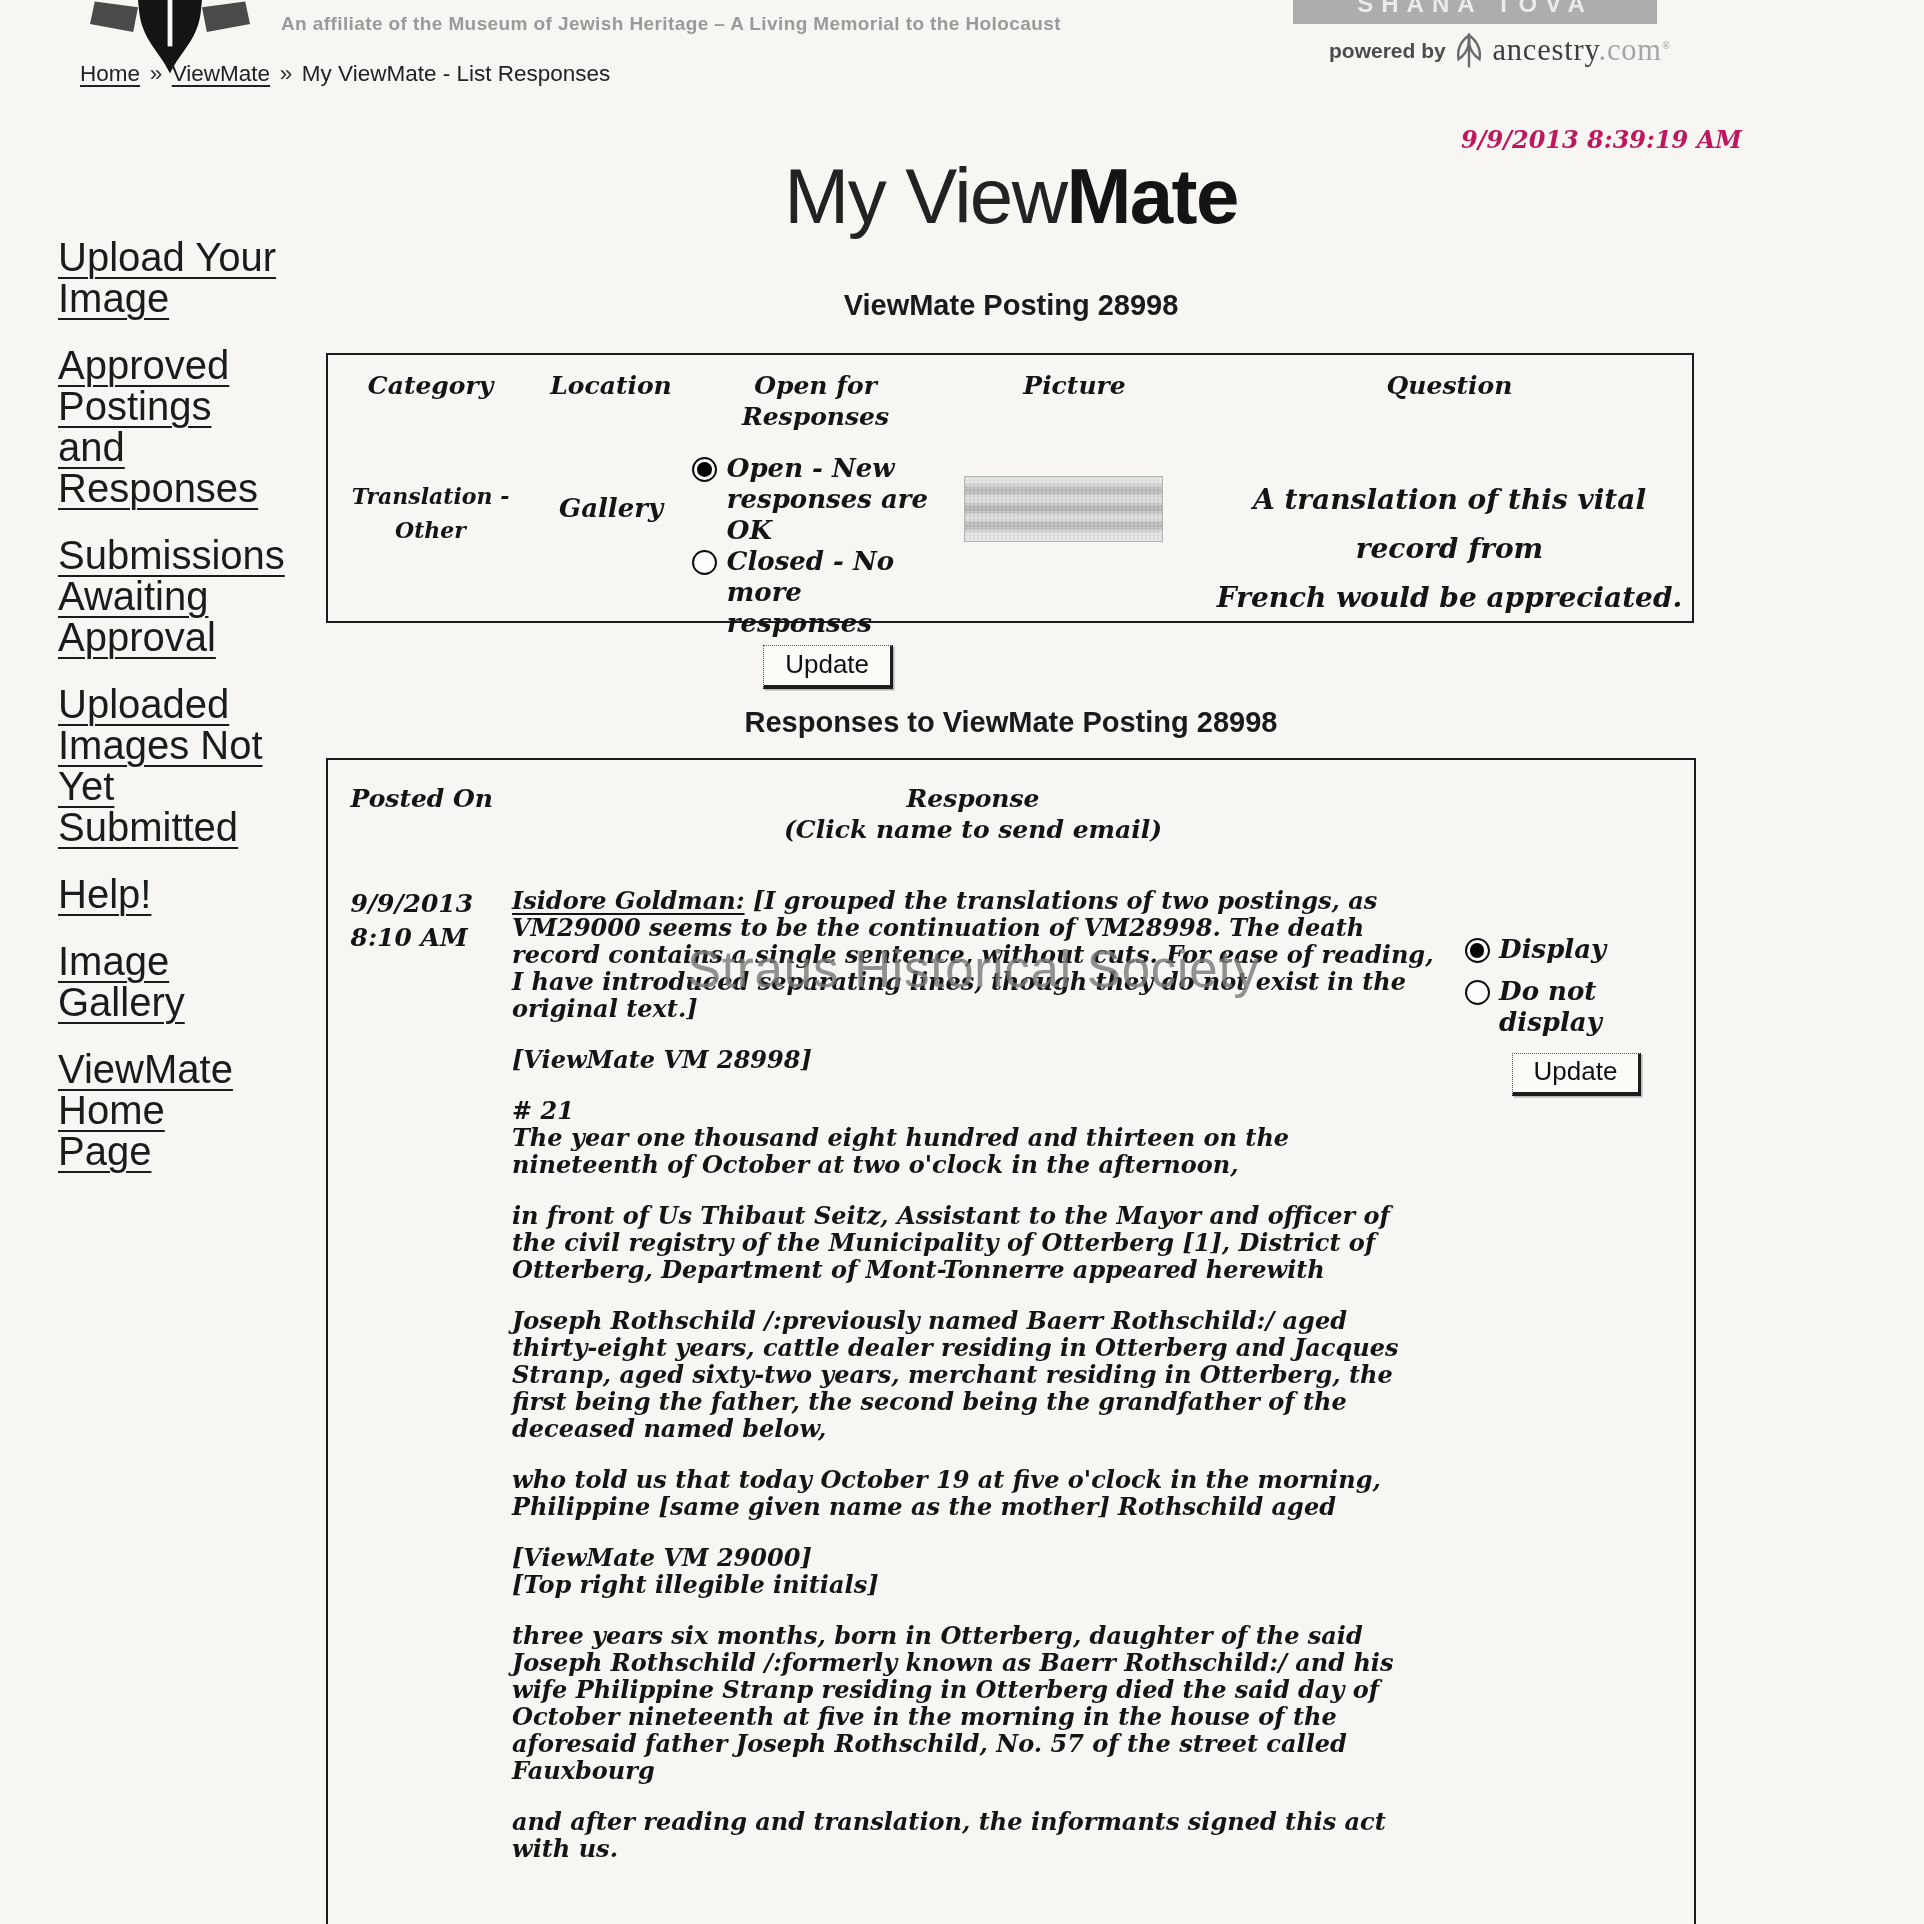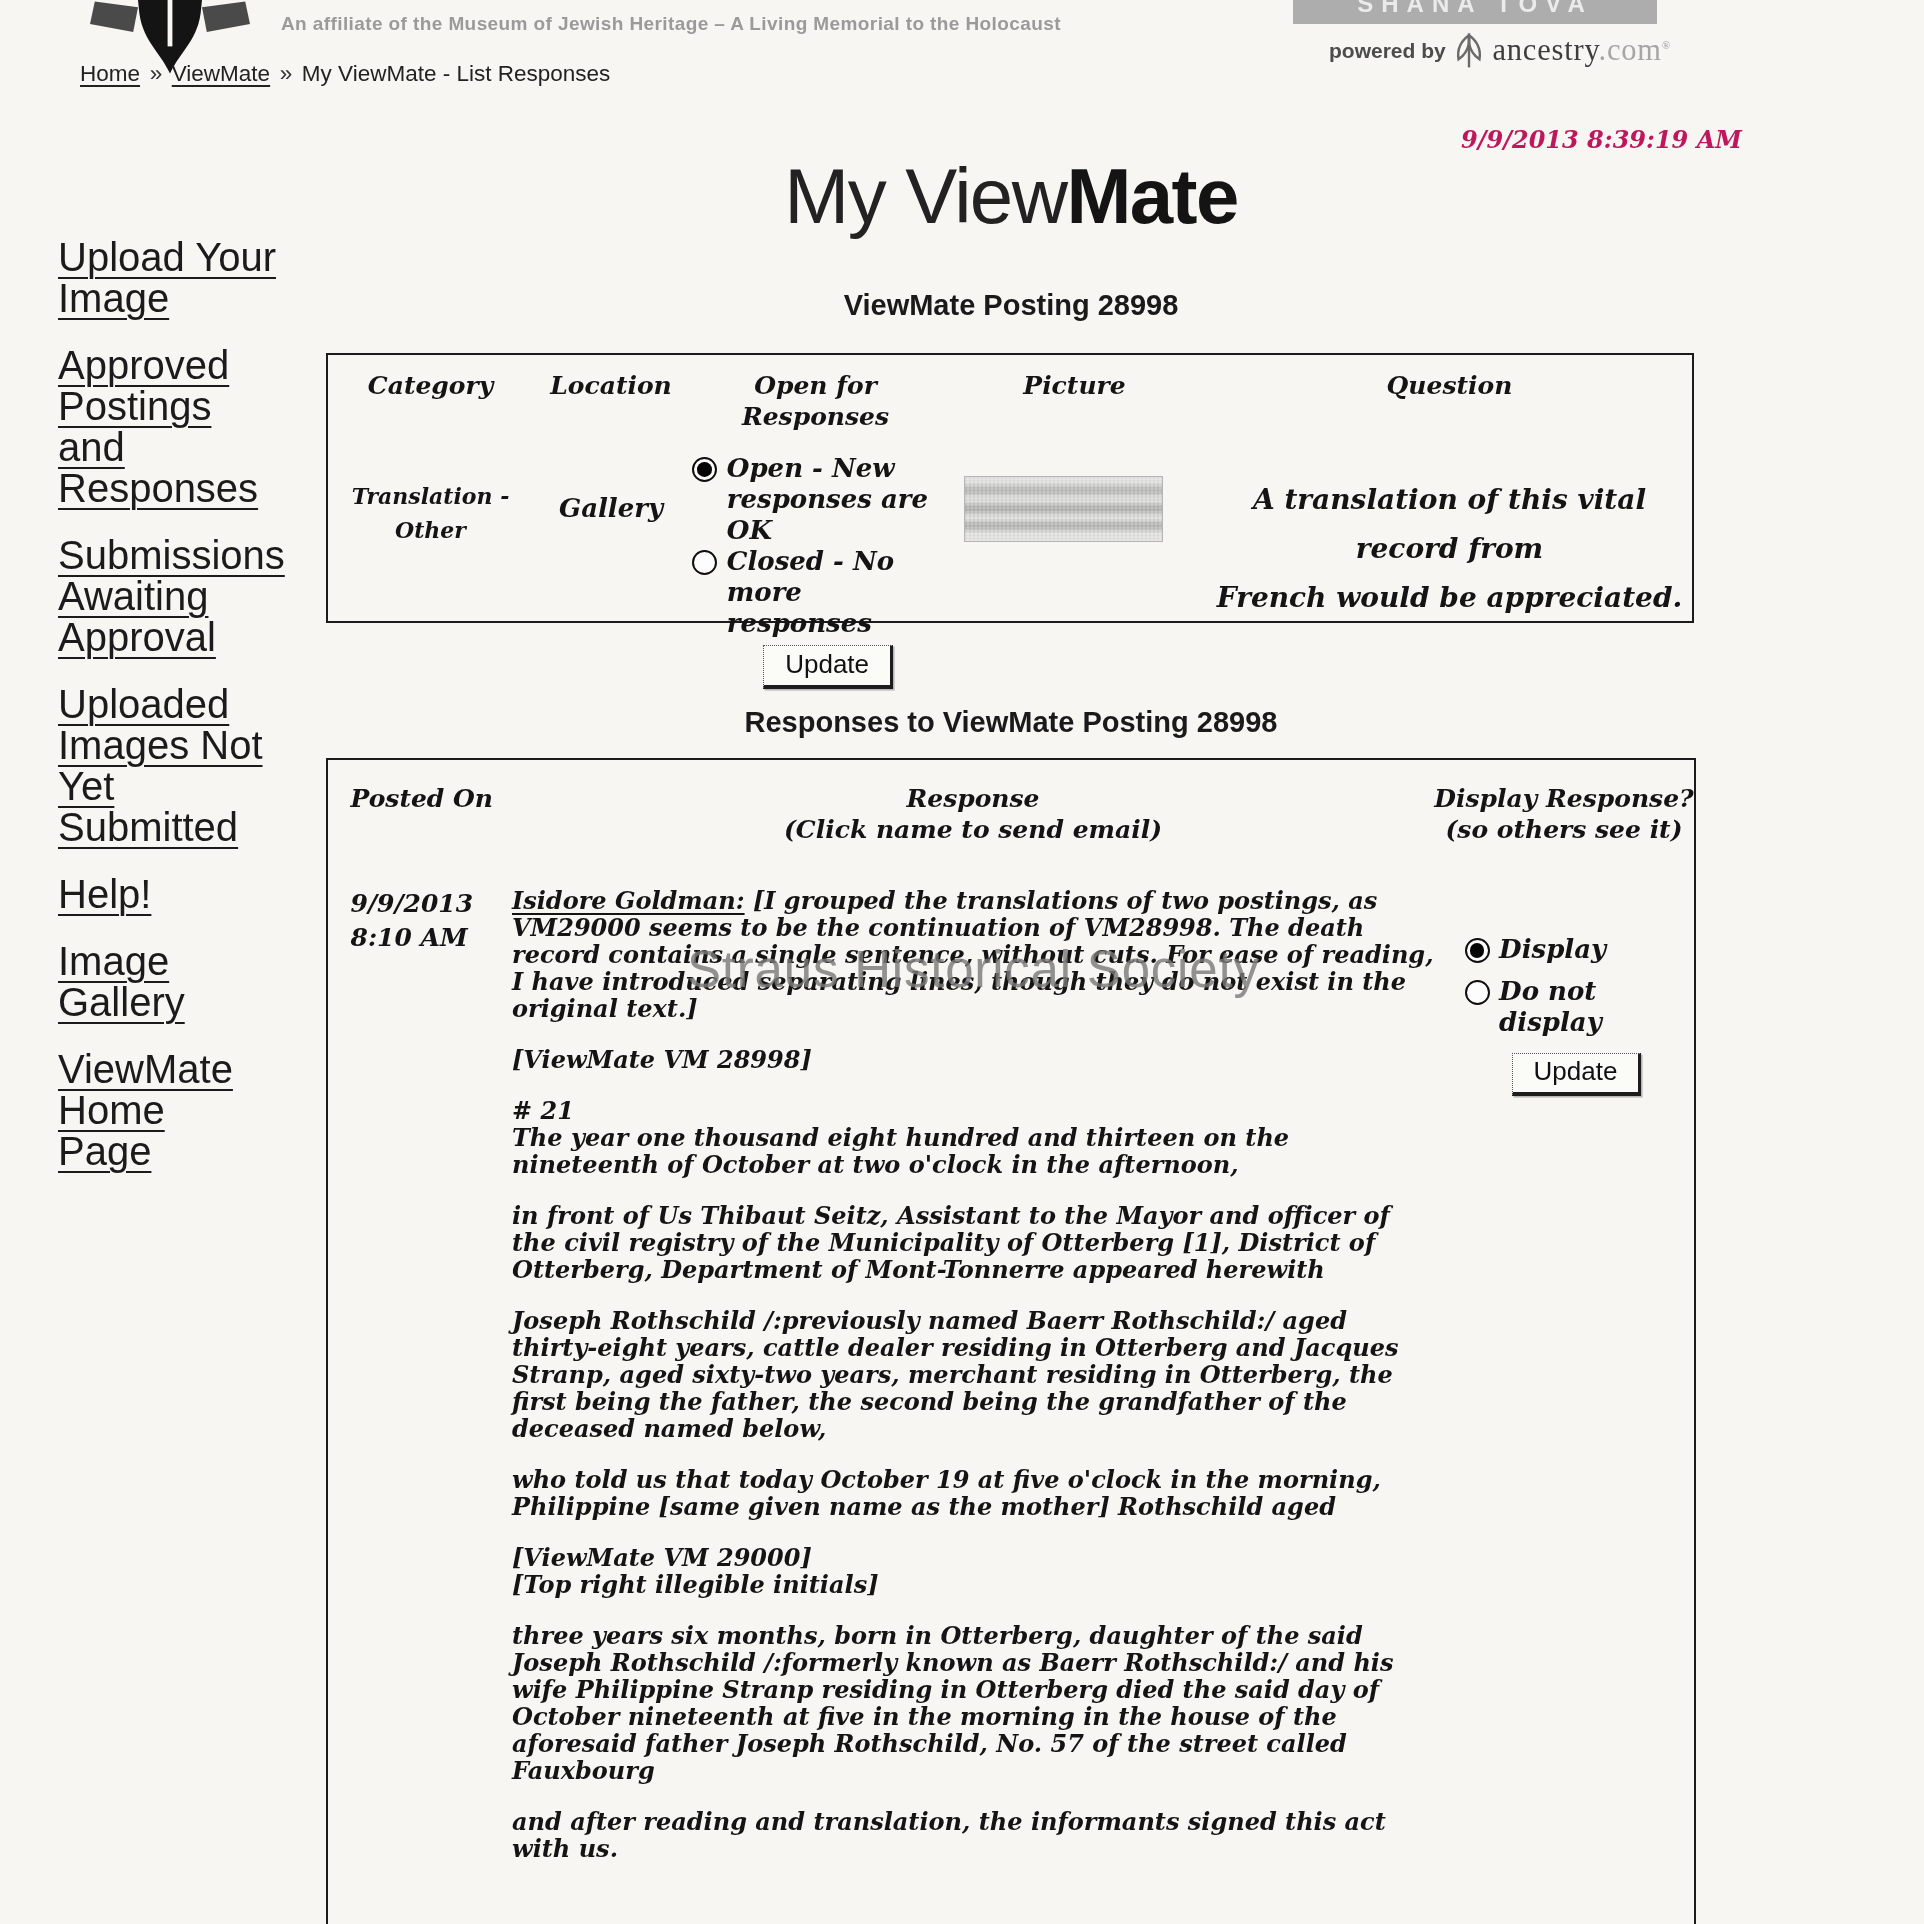--- a/index.html
+++ b/index.html
@@ -184,22 +184,20 @@
   </div>
 </div>
 
 <div class="abs h2 responses-h2">Responses to ViewMate Posting 28998</div>
 
 <div class="abs tbl resp-tbl">
   <div class="resp-head">
     <div class="hcell ser posted">Posted On</div>
     <div class="hcell ser">Response
 (Click name to send email)</div>
-    <div class="hcell ser">Display Response?
-(so others see it)</div>
   </div>
   <div class="resp-row">
     <div class="date-cell ser">9/9/2013
 8:10 AM</div>
     <div class="resp-body ser">
       <p><a class="responder">Isidore Goldman:</a><span> [I grouped the translations of two postings, as VM29000 seems to be the continuation of VM28998. The death record contains a single sentence, without cuts. For ease of reading, I have introduced separating lines, though they do not exist in the original text.]</span></p>
       <p>[ViewMate VM 28998]</p>
       <p># 21
 The year one thousand eight hundred and thirteen on the nineteenth of October at two o'clock in the afternoon,</p>
       <p>in front of Us Thibaut Seitz, Assistant to the Mayor and officer of the civil registry of the Municipality of Otterberg [1], District of Otterberg, Department of Mont-Tonnerre appeared herewith</p>

